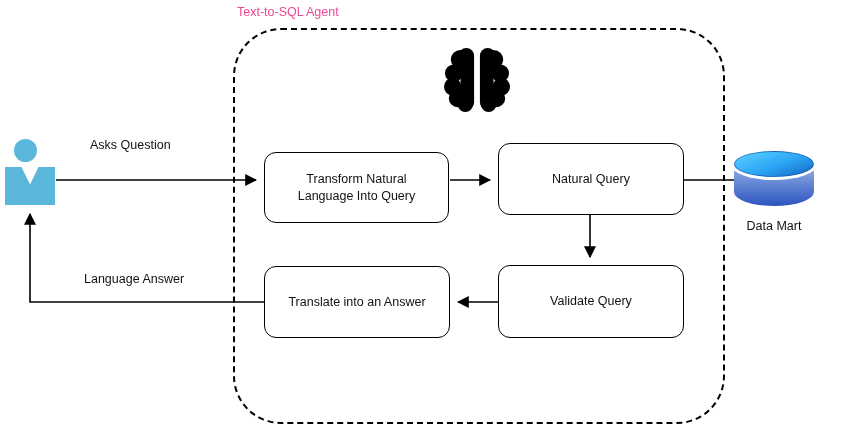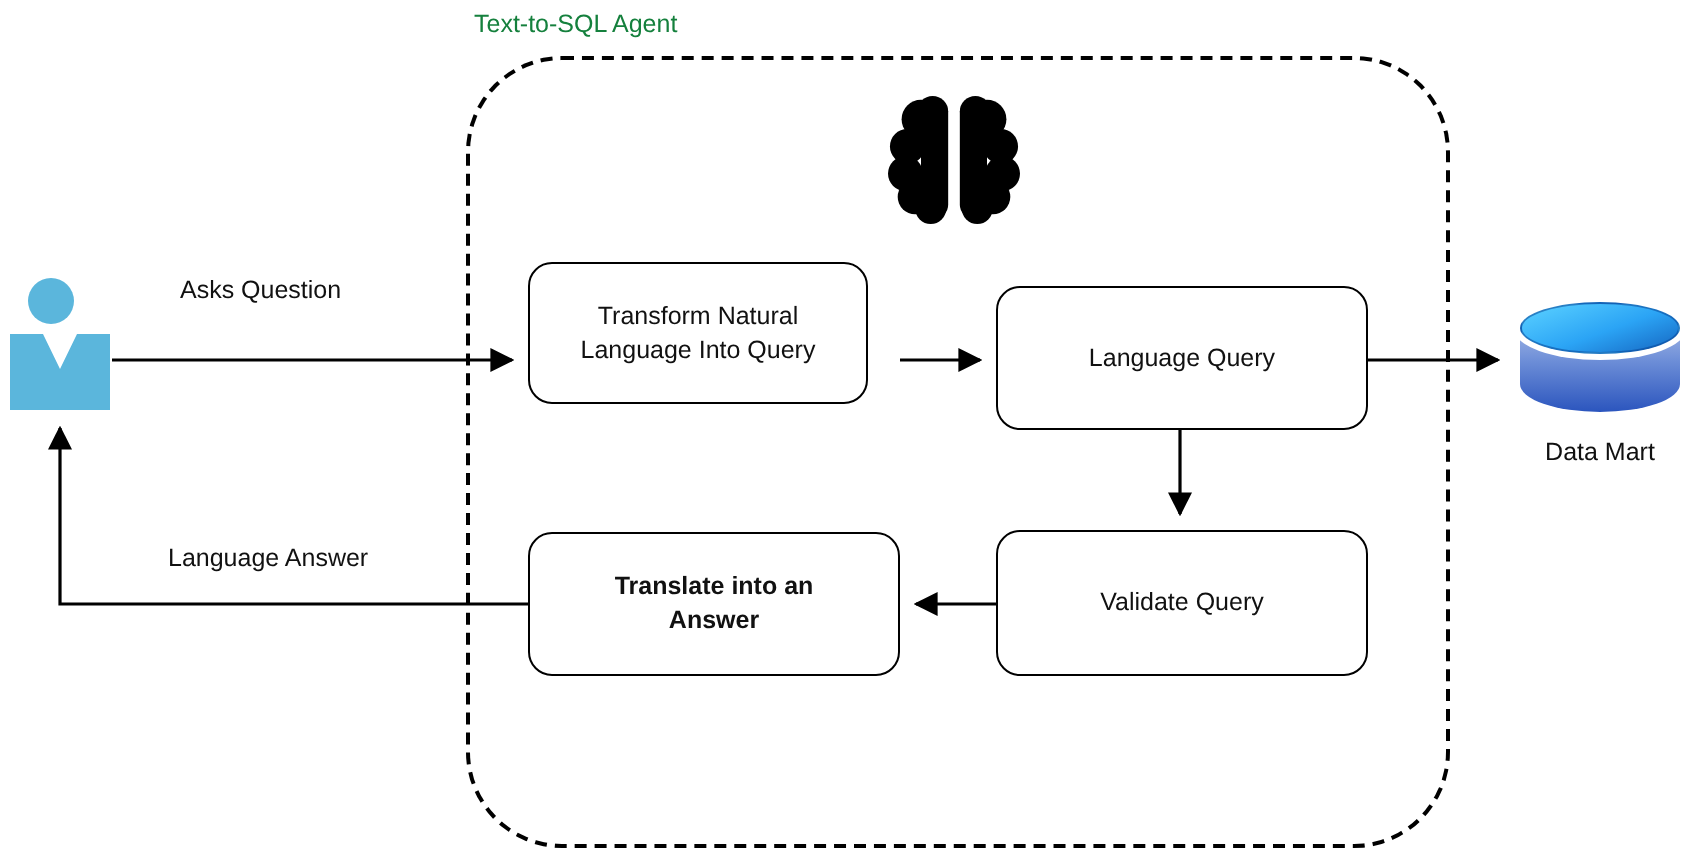--- a/index.html
+++ b/index.html
@@ -13,21 +13,21 @@
     width: 852px;
     height: 432px;
     background: #fff;
     overflow: hidden;
   }
   .diagram-title {
     position: absolute;
     left: 237px;
     top: 5px;
     font-size: 12.5px;
-    color: #15803d;
+    color: #ec4899;
     white-space: nowrap;
   }
   .agent-boundary {
     position: absolute;
     left: 233px;
     top: 28px;
     width: 492px;
     height: 396px;
     border: 2px dashed #000;
     border-radius: 48px;
@@ -47,24 +47,24 @@
     border-radius: 12px;
     display: flex;
     align-items: center;
     justify-content: center;
     text-align: center;
     font-size: 12.5px;
     line-height: 1.35;
     color: #111;
   }
   .node .node-label { max-width: 140px; }
-  .node-transform { left: 264px; top: 131px; width: 170px; height: 71px; }
+  .node-transform { left: 264px; top: 152px; width: 185px; height: 71px; }
   .node-generate  { left: 498px; top: 143px; width: 186px; height: 72px; }
   .node-validate  { left: 498px; top: 265px; width: 186px; height: 73px; justify-content: center; }
-  .node-translate { left: 264px; top: 266px; width: 186px; height: 72px; font-weight: bold; }
+  .node-translate { left: 264px; top: 266px; width: 186px; height: 72px; }
 
   .edge-label {
     position: absolute;
     font-size: 12.5px;
     color: #111;
     white-space: nowrap;
     background: #fff;
     padding: 0 2px;
   }
   .label-ask     { left: 88px;  top: 138px; }
@@ -82,21 +82,21 @@
     width: 50px; height: 38px;
     background: var(--actor-fill, #5BB6DC);
     -webkit-clip-path: polygon(0% 0%, 33% 0%, 50% 46%, 67% 0%, 100% 0%, 100% 100%, 0% 100%);
     clip-path: polygon(0% 0%, 33% 0%, 50% 46%, 67% 0%, 100% 0%, 100% 100%, 0% 100%);
   }
 
   
   .brain { position: absolute; left: 444px; top: 43px; width: 66px; height: 74px; }
 
   
-  .datastore { position: absolute; left: 757px; top: 149px; width: 86px; height: 95px; }
+  .datastore { position: absolute; left: 731px; top: 149px; width: 86px; height: 95px; }
   .db-body {
     position: absolute; left: 3px; top: 15px; width: 80px; height: 42px;
     background: linear-gradient(180deg, var(--db-body-light, #9FB4E4) 0%, #6E8FD8 38%, var(--db-body-dark, #2B55BE) 100%);
     border-radius: 0 0 40px 40px / 0 0 14px 14px;
   }
   .db-rim {
     position: absolute; left: 0; top: 0; width: 86px; height: 31px;
     background: #fff; border-radius: 50%;
   }
   .db-top {
@@ -157,21 +157,21 @@
       <circle cx="59" cy="43" r="9"></circle>
       <circle cx="54" cy="55" r="9"></circle>
       <circle cx="46" cy="61" r="8"></circle>
     </g>
   </svg>
 
   <div class="node node-transform">
     <span class="node-label">Transform Natural Language Into Query</span>
   </div>
   <div class="node node-generate">
-    <span class="node-label">Language Query</span>
+    <span class="node-label">Natural Query</span>
   </div>
   <div class="node node-validate">
     <span class="node-label">Validate Query</span>
   </div>
   <div class="node node-translate">
     <span class="node-label">Translate into an Answer</span>
   </div>
 
   <div class="datastore">
     <div class="db-body"></div>

